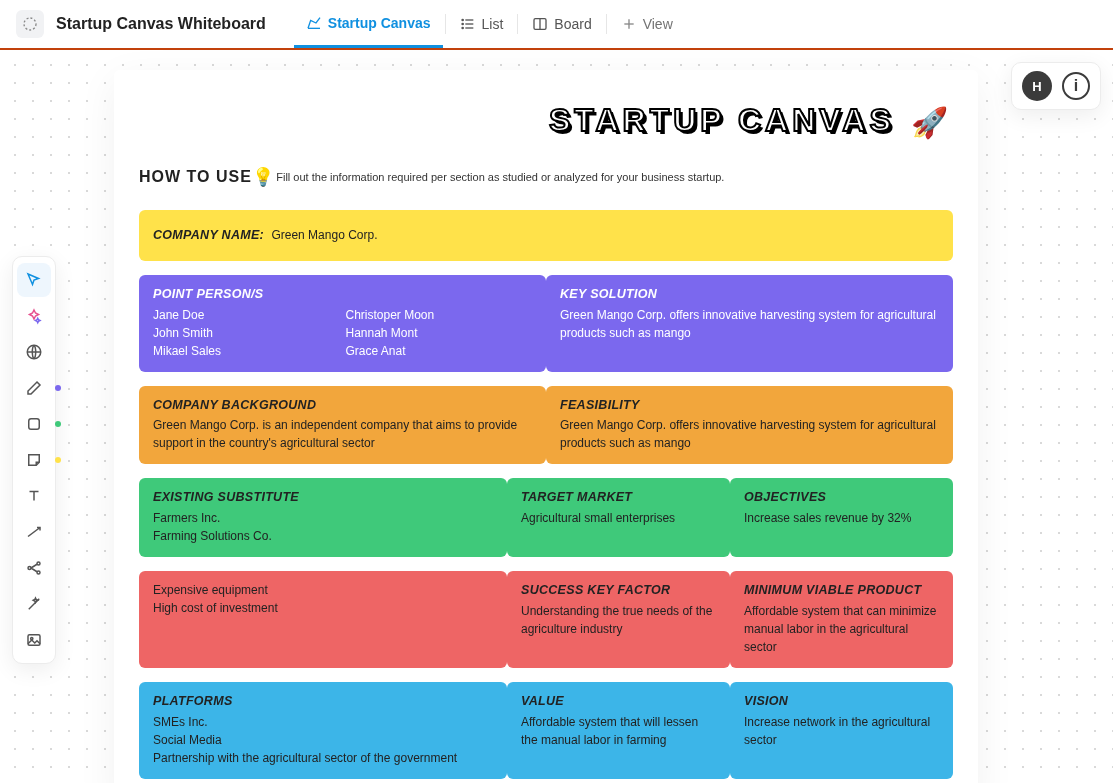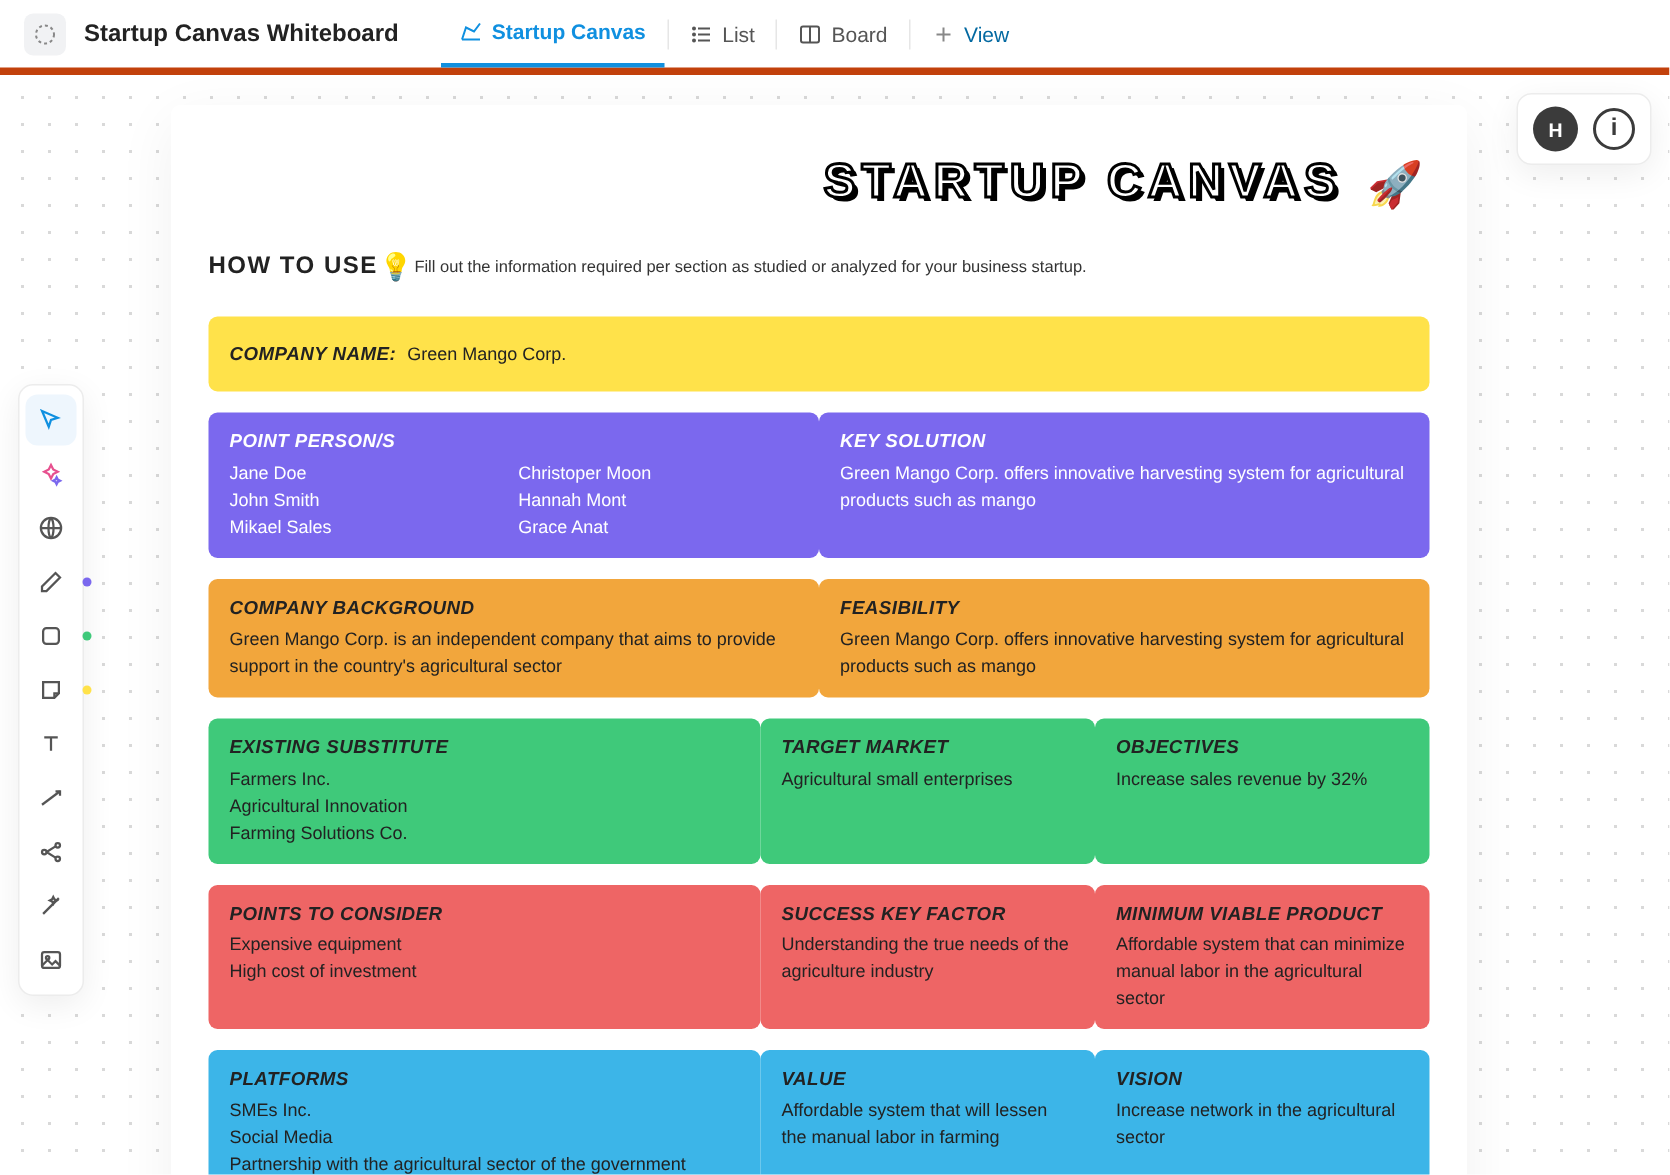--- a/index.html
+++ b/index.html
@@ -9,21 +9,21 @@
     color: #222;
     overflow: hidden;
     width: 1113px;
     height: 783px;
     position: relative;
   }
 
   
   .topbar {
     height: 50px;
-    border-bottom: 5px solid #c2410c;
+    border-bottom: 2px solid #c2410c;
     display: flex;
     align-items: center;
     padding: 0 16px;
     gap: 12px;
     background: #fff;
     position: relative;
     z-index: 3;
   }
   .doc-icon {
     width: 28px; height: 28px;
@@ -50,21 +50,21 @@
   .tab.active {
     color: #1090e0;
     font-weight: 600;
     border-bottom: 3px solid #1090e0;
   }
   .tab svg { width: 16px; height: 16px; }
   .divider {
     width: 1px; height: 20px; background: #e6e6e6;
     margin: 0 2px;
   }
-  .addview { color: #0369a1; }
+  .addview { color: #737373; }
 
   
   .stage {
     position: absolute;
     top: 50px; left: 0; right: 0; bottom: 0;
     background-color: #fff;
     background-image: radial-gradient(#d9d9d9 1px, transparent 1px);
     background-size: 18px 18px;
     background-position: 6px 6px;
   }
@@ -380,36 +380,34 @@
       <div class="tile">
         <div class="tile-title">FEASIBILITY</div>
         <p>Green Mango Corp. offers innovative harvesting system for agricultural products such as mango</p>
       </div>
     </div>
 
     <div class="row splitmix grn">
       <div class="tile">
         <div class="tile-title">EXISTING SUBSTITUTE</div>
         <div>Farmers Inc.</div>
-        <div>Agricultural Innovation</div>
         <div>Farming Solutions Co.</div>
       </div>
       <div class="tile">
         <div class="tile-title">TARGET MARKET</div>
         <p>Agricultural small enterprises</p>
       </div>
       <div class="tile">
         <div class="tile-title">OBJECTIVES</div>
         <p>Increase sales revenue by 32%</p>
       </div>
     </div>
 
     <div class="row splitmix red">
       <div class="tile">
-        <div class="tile-title">POINTS TO CONSIDER</div>
         <div>Expensive equipment</div>
         <div>High cost of investment</div>
       </div>
       <div class="tile">
         <div class="tile-title">SUCCESS KEY FACTOR</div>
         <p>Understanding the true needs of the agriculture industry</p>
       </div>
       <div class="tile">
         <div class="tile-title">MINIMUM VIABLE PRODUCT</div>
         <p>Affordable system that can minimize manual labor in the agricultural sector</p>

